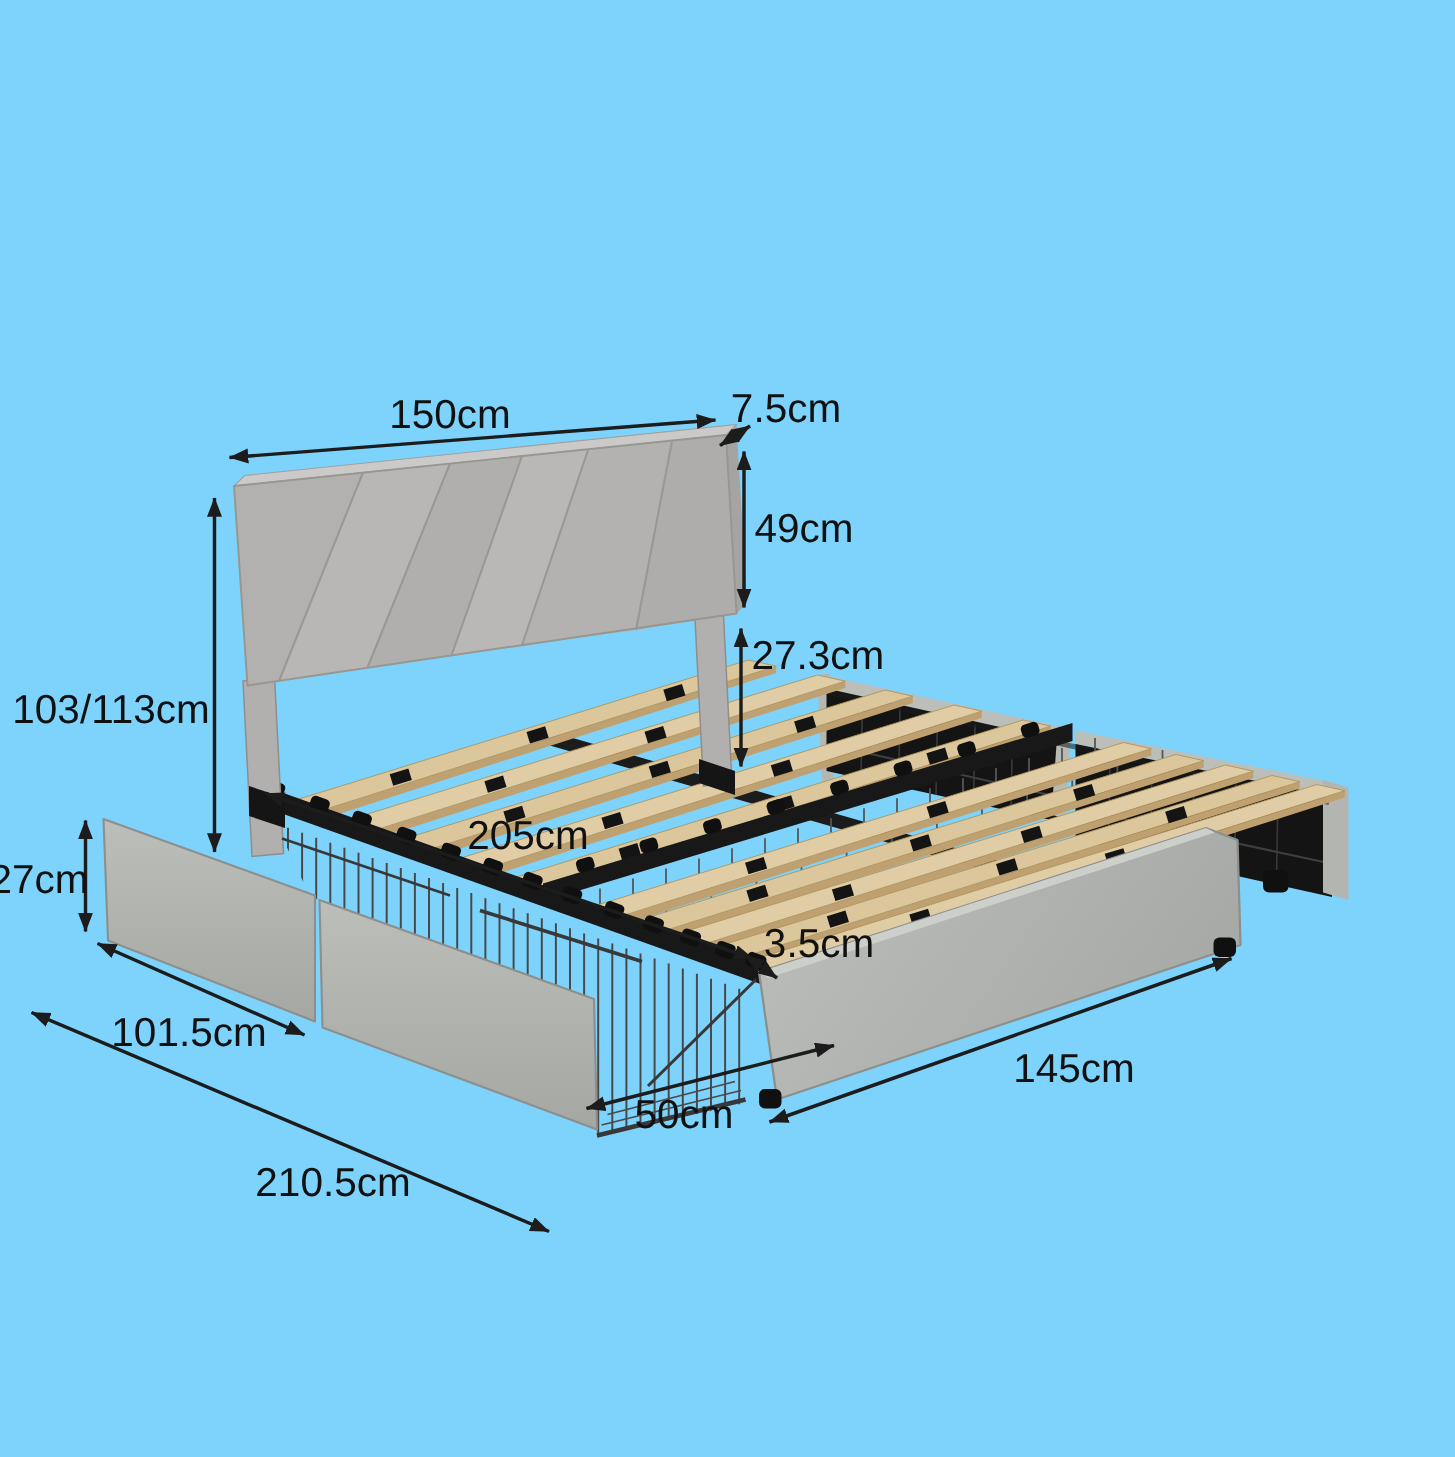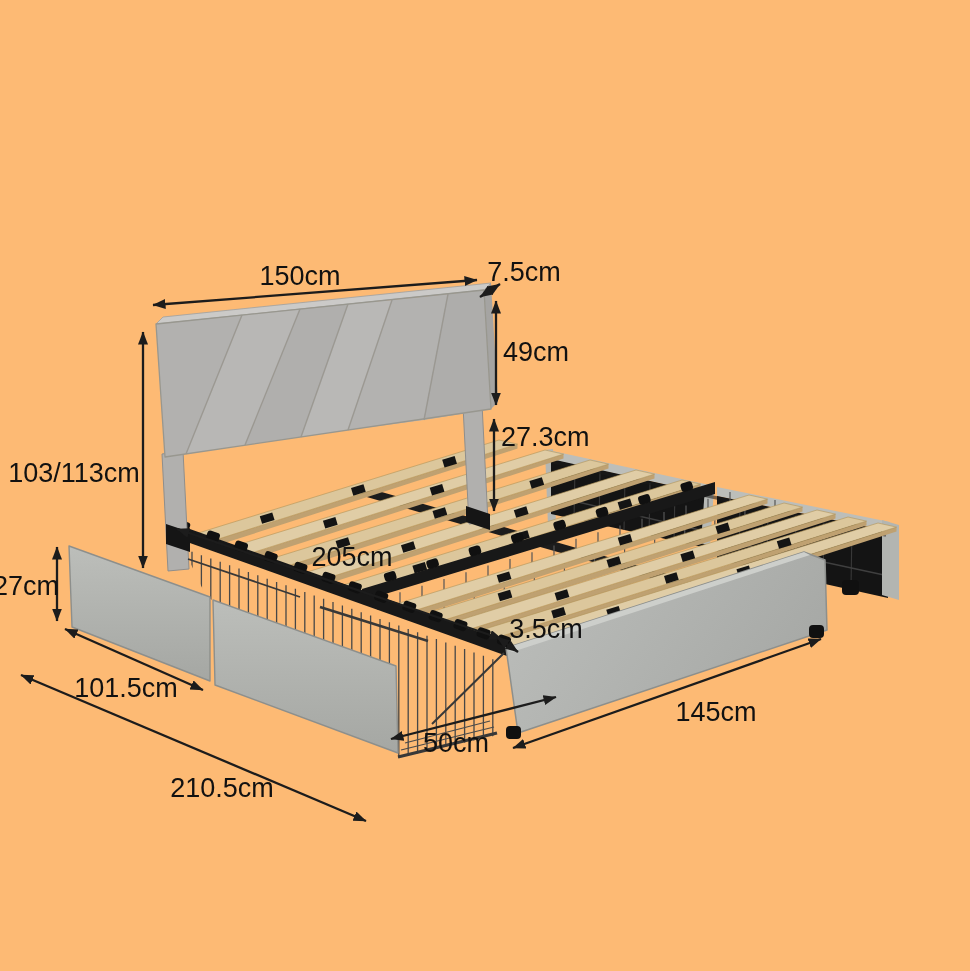--- a/index.html
+++ b/index.html
@@ -1,17 +1,17 @@
 <!DOCTYPE html>
 <html><head>
 <meta charset="utf-8">
 <style>
   html,body{margin:0;padding:0;background:#ffffff;}
   body{width:970px;height:971px;overflow:hidden;font-family:"Liberation Sans",sans-serif;}
-  #stage{position:relative;width:970px;height:971px;background:#fdba74;}
+  #stage{position:relative;width:970px;height:971px;background:#7dd3fc;}
   svg{position:absolute;left:0;top:0;}
   text.dim{font-family:"Liberation Sans",sans-serif;font-size:27px;fill:#111111;}
 </style>
 </head>
 <body>
 
 <div id="stage">
 <svg width="970" height="971" viewBox="0 0 970 971">
   <defs>
     <marker id="ah" markerUnits="userSpaceOnUse" markerWidth="14" markerHeight="11" refX="12.5" refY="5" orient="auto-start-reverse">

